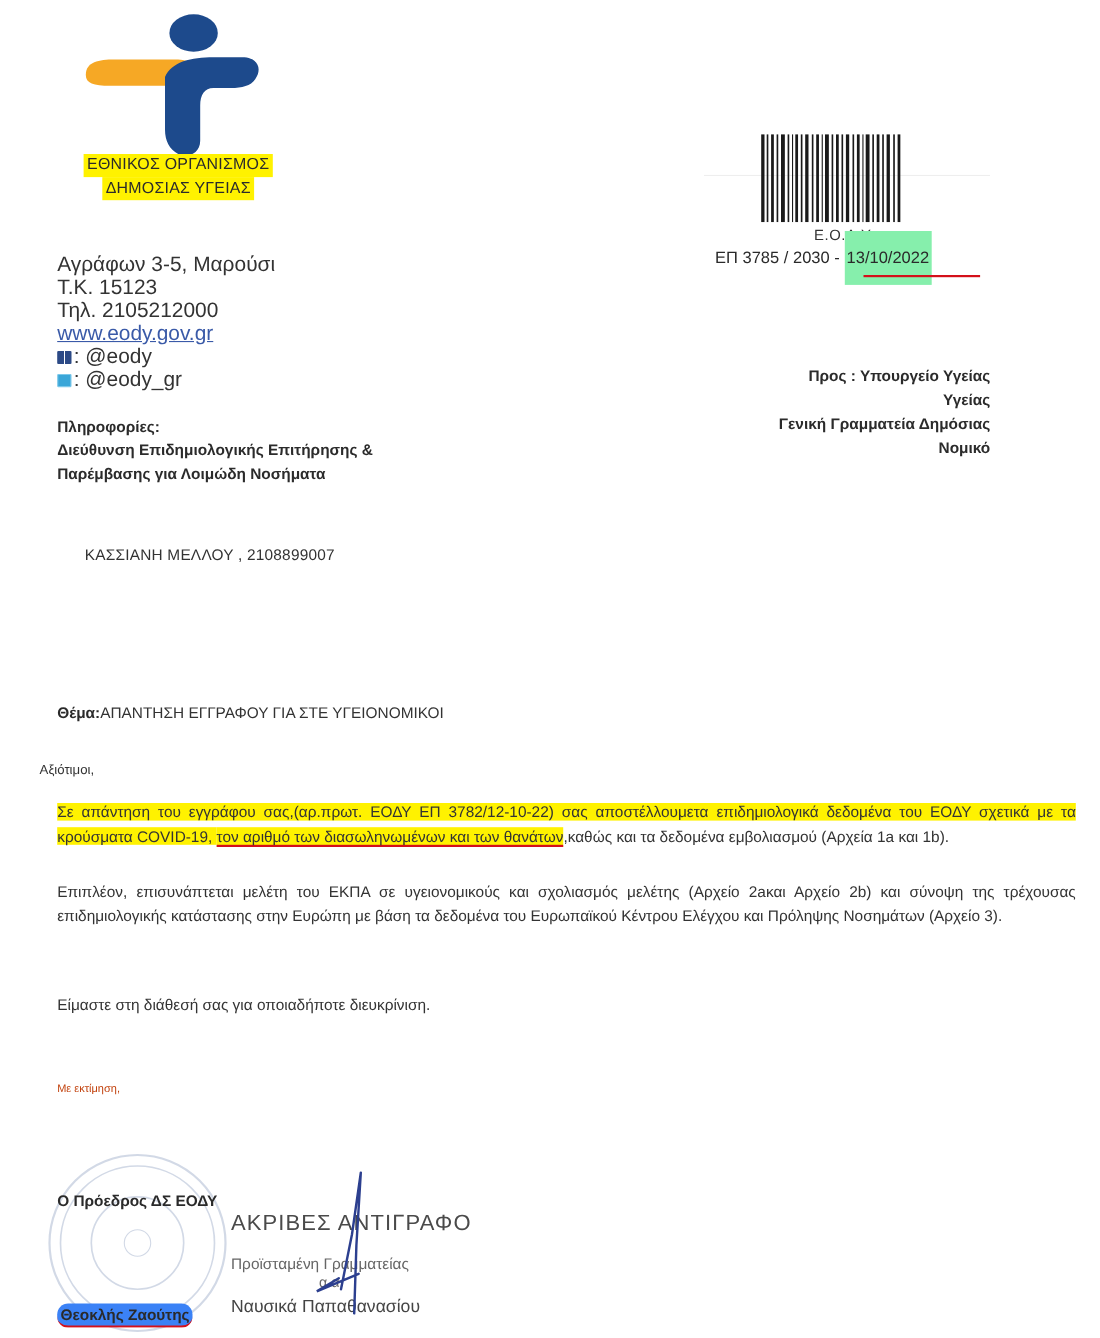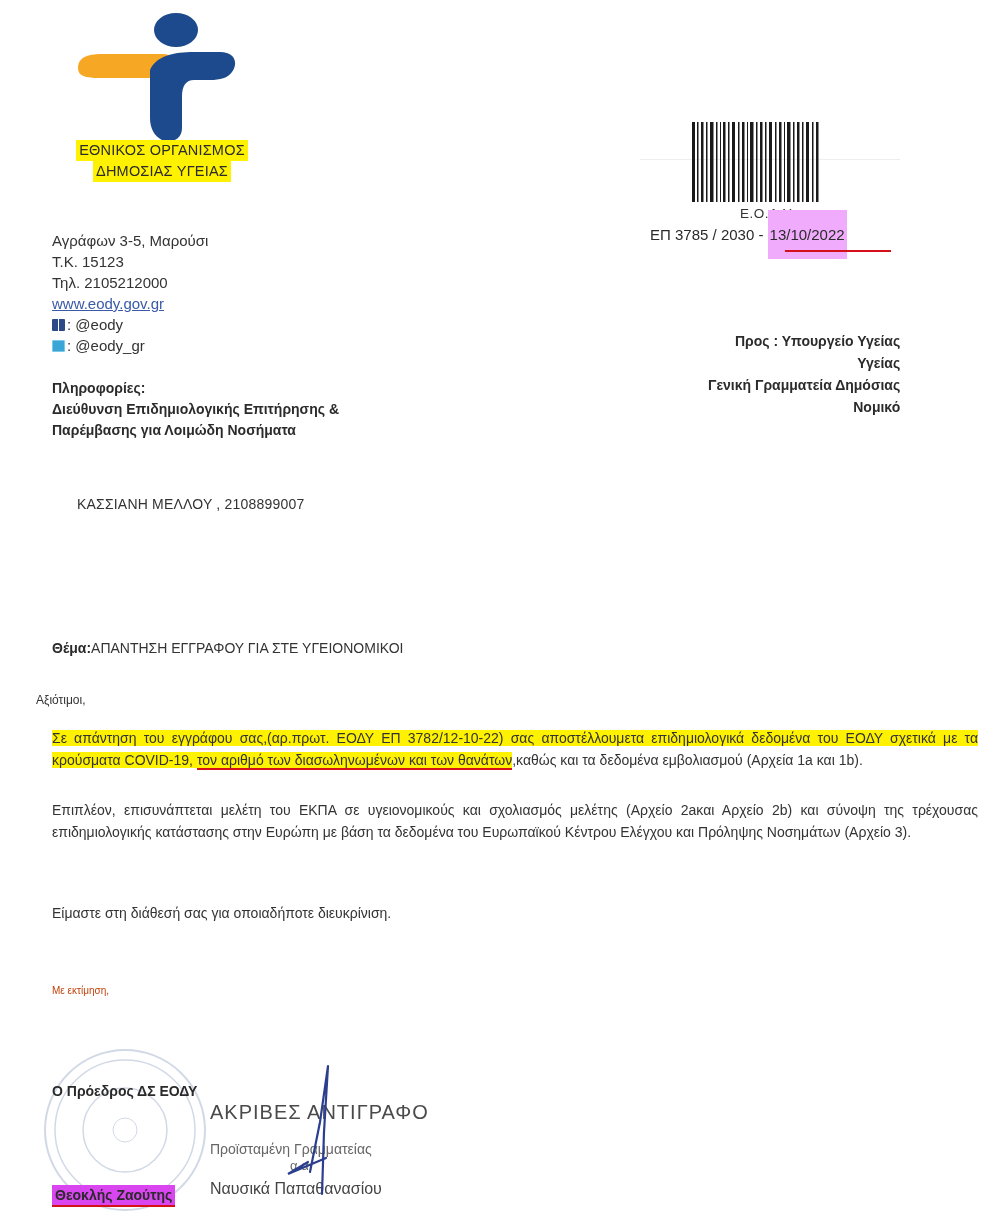--- a/index.html
+++ b/index.html
@@ -15,36 +15,36 @@
     
     #logo { left: 70px; top: 8px; width: 170px; height: 135px; }
     .org-name {
       left: 64px; top: 140px; width: 196px;
       text-align: center; font-size: 14.5px; line-height: 21px;
       color: #2b2b2b; letter-spacing: 0.2px;
     }
     .org-name span { background: #fff200; padding: 0 3px; display: inline-block; }
 
     
-    .contact { left: 52px; top: 230px; font-size: 15px; line-height: 21px; color: #333; }
+    .contact { left: 52px; top: 230px; font-size: 19px; line-height: 21px; color: #333; }
     .contact .link { color: #3a5aa8; text-decoration: underline; }
     .social-row { display: flex; align-items: center; }
     .fb-icon, .tw-icon { width: 13px; height: 12px; display: inline-block; margin-right: 2px; }
     .fb-icon { background: linear-gradient(90deg,#2c4a86 0 45%,#fff 45% 55%,#2c4a86 55%); border-radius: 1px; }
     .tw-icon { background: #3aa6d8; border: 1px solid #7cc8ea; border-radius: 1px; }
 
     
     .info { left: 52px; top: 378px; font-size: 14px; line-height: 21px; font-weight: bold; color: #2b2b2b; }
     .contact-person { left: 52px; top: 496px; font-size: 14px; color: #333; letter-spacing: 0.2px; margin-left: 25px; }
 
     
     #barcode { left: 690px; top: 122px; width: 130px; height: 80px; }
     .eody-lbl { left: 740px; top: 206px; font-size: 13.5px; color: #333; letter-spacing: 0.5px; }
     .proto { left: 650px; top: 226px; font-size: 15px; color: #2a2a2a; }
-    .proto .date { background: #f0abfc; padding: 16px 2px; }
+    .proto .date { background: #86efac; padding: 16px 2px; }
     .proto-underline { left: 785px; top: 250px; width: 106px; height: 2px; background: #d4101a; }
     .faint-line { left: 640px; top: 159px; width: 260px; height: 1px; background: #eeeeee; }
 
     
     .to { left: 655px; top: 330px; font-size: 14px; line-height: 22px; font-weight: bold; color: #2b2b2b; text-align: right; }
     .to .indent { padding-left: 53px; }
 
     
     .subject { left: 52px; top: 640px; font-size: 14px; color: #333; }
     .subject b { color: #2a2a2a; }
@@ -61,21 +61,21 @@
       left: 52px; top: 800px; width: 926px;
       font-size: 14px; line-height: 21.5px; color: #333; text-align: justify;
     }
     .closing-avail { left: 52px; top: 905px; font-size: 14px; color: #333; }
     .regards { left: 52px; top: 985px; font-size: 10px; color: #c2410c; text-align: center; }
 
     
     #seal { left: 40px; top: 1045px; width: 170px; height: 170px; opacity: 0.35; }
     .president-title { left: 52px; top: 1083px; font-size: 14px; font-weight: bold; color: #2a2a2a; }
     .president-name { left: 52px; top: 1185px; font-size: 14px; font-weight: bold; color: #2a2a2a; }
-    .president-name span { background: #d946ef; padding: 2px 3px; display: inline-block; border-bottom: 2.5px solid #d4101a; }
+    .president-name span { background: #3b82f6; padding: 2px 3px; display: inline-block; border-bottom: 2.5px solid #d4101a; border-radius: 10px; }
 
     .copy-stamp { left: 210px; top: 1100px; color: #4a4a4a; }
     .copy-title { font-size: 20px; letter-spacing: 1px; line-height: 24px; }
     .copy-role { font-size: 14px; line-height: 18px; color: #666; margin-top: 16px; }
     .copy-pa { font-size: 13px; line-height: 16px; color: #666; padding-left: 80px; }
     .copy-name { font-size: 16px; line-height: 22px; color: #444; margin-top: 4px; }
     #signature { left: 280px; top: 1062px; width: 70px; height: 140px; }
   </style>
 </head>
 <body>

